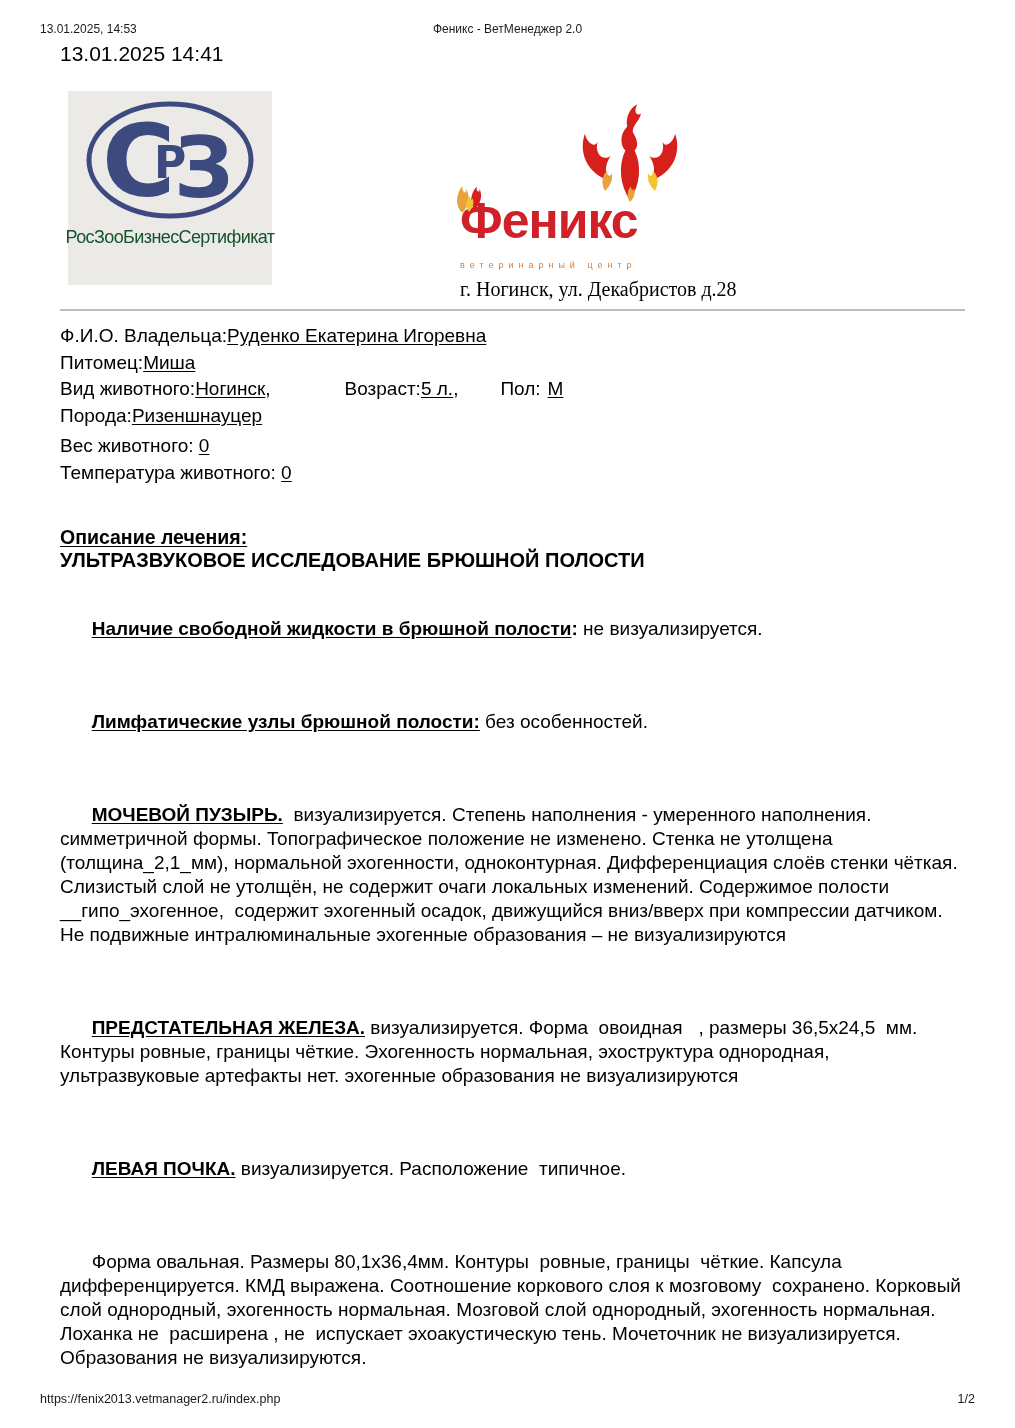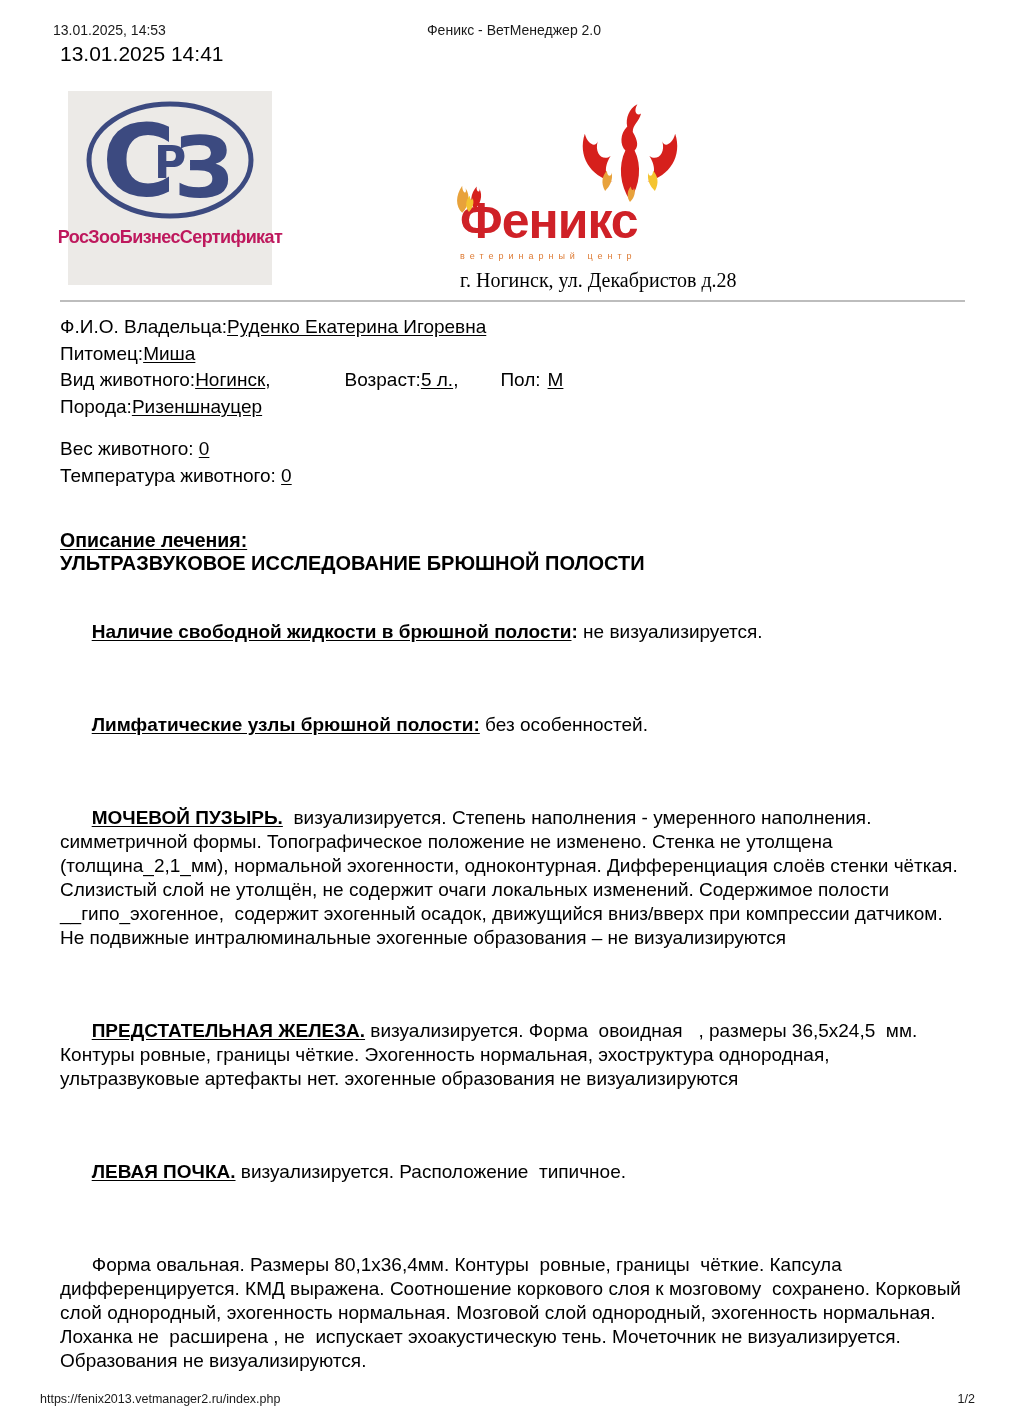--- a/index.html
+++ b/index.html
@@ -11,81 +11,79 @@
     background: #ffffff;
     font-family: "Liberation Sans", sans-serif;
     color: #000;
     overflow: hidden;
   }
   
   .print-header {
     position: absolute;
     top: 22px; left: 40px; right: 40px;
     height: 16px;
-    font-size: 14px;
+    font-size: 12px;
     color: #1a1a1a;
-    margin-left: 13px;
   }
   .ph-datetime { position: absolute; left: 0; top: 0; }
   .ph-title { position: absolute; left: 0; right: 0; top: 0; text-align: center; }
 
   .doc { padding: 42px 50px 0 60px; }
   .doc-date { font-size: 21px; line-height: 24px; }
 
   .logo-row { display: flex; align-items: flex-start; margin-top: 25px; }
   .cert-box {
     width: 204px; height: 194px;
     margin-left: 8px;
     background: #eceae7;
     display: flex; flex-direction: column; align-items: center;
     padding-top: 8px;
   }
   .cert-text {
     font-size: 18px;
     letter-spacing: -0.6px;
-    color: #be185d;
+    color: #14532d;
     margin-top: 6px;
     white-space: nowrap;
-    font-weight: bold;
   }
   .clinic { margin-left: 188px; width: 340px; text-align: left; }
   .phoenix-svg { display: block; margin: 6px auto 0; }
   .wordmark-wrap { position: relative; display: inline-block; margin-top: -6px; }
   .flame-accent { position: absolute; left: -8px; top: -22px; }
   .wordmark {
     font-size: 50px; line-height: 48px;
     font-weight: bold;
     color: #cf2127;
     letter-spacing: -1px;
   }
   .tagline {
     font-size: 9px;
     letter-spacing: 5px;
     color: #dd7a33;
-    margin-top: 6px;
+    margin-top: 15px;
     white-space: nowrap;
   }
   .address {
     font-family: "Liberation Serif", serif;
     font-size: 20px;
     margin-top: 8px;
     color: #000;
     white-space: nowrap;
   }
 
   .divider { border: 0; border-top: 2px solid #bdbdbd; margin: 8px 0 0 0; }
 
   .patient { margin-top: 12px; font-size: 19px; line-height: 26.5px; }
   .lbl { font-weight: normal; }
   .val { text-decoration: underline; text-underline-offset: 2px; }
   .gap-age { margin-left: 74px; }
   .gap-sex { margin-left: 42px; }
   .sp { display: inline-block; width: 7px; }
 
-  .vitals { margin-top: 16px; font-size: 19px; line-height: 26.5px; }
+  .vitals { margin-top: 4px; font-size: 19px; line-height: 26.5px; }
 
   .desc-label {
     margin-top: 40px;
     font-size: 19.5px;
     font-weight: bold;
     text-decoration: underline;
     text-underline-offset: 2px;
   }
   .report-title { font-size: 20px; font-weight: bold; }
 

